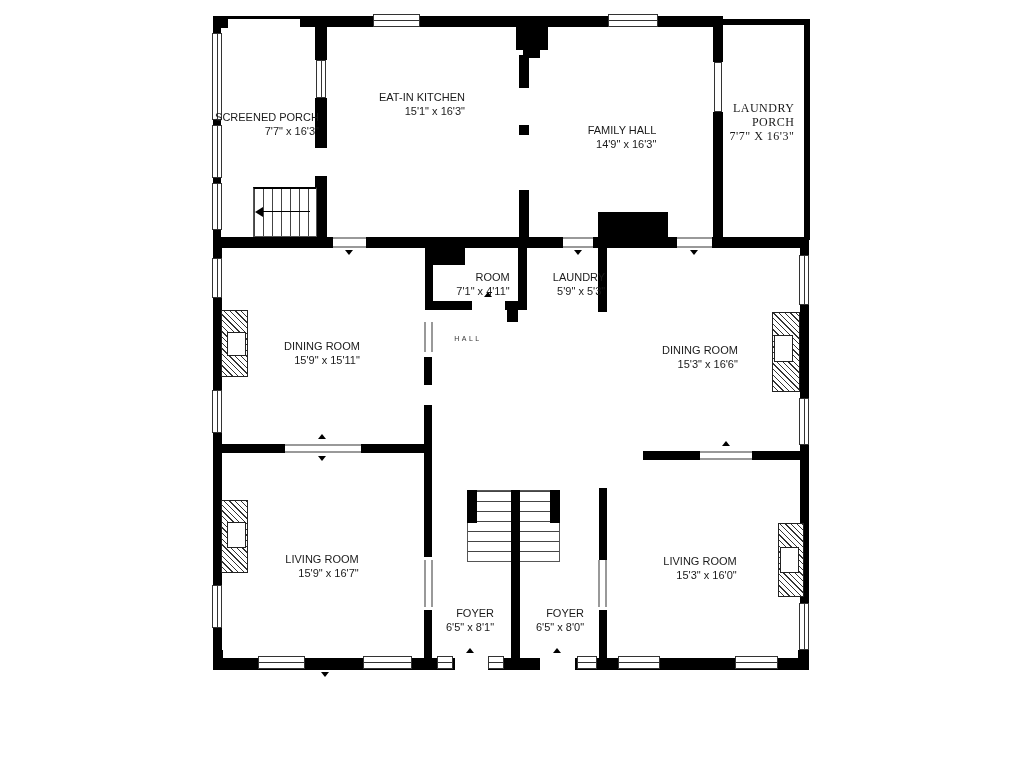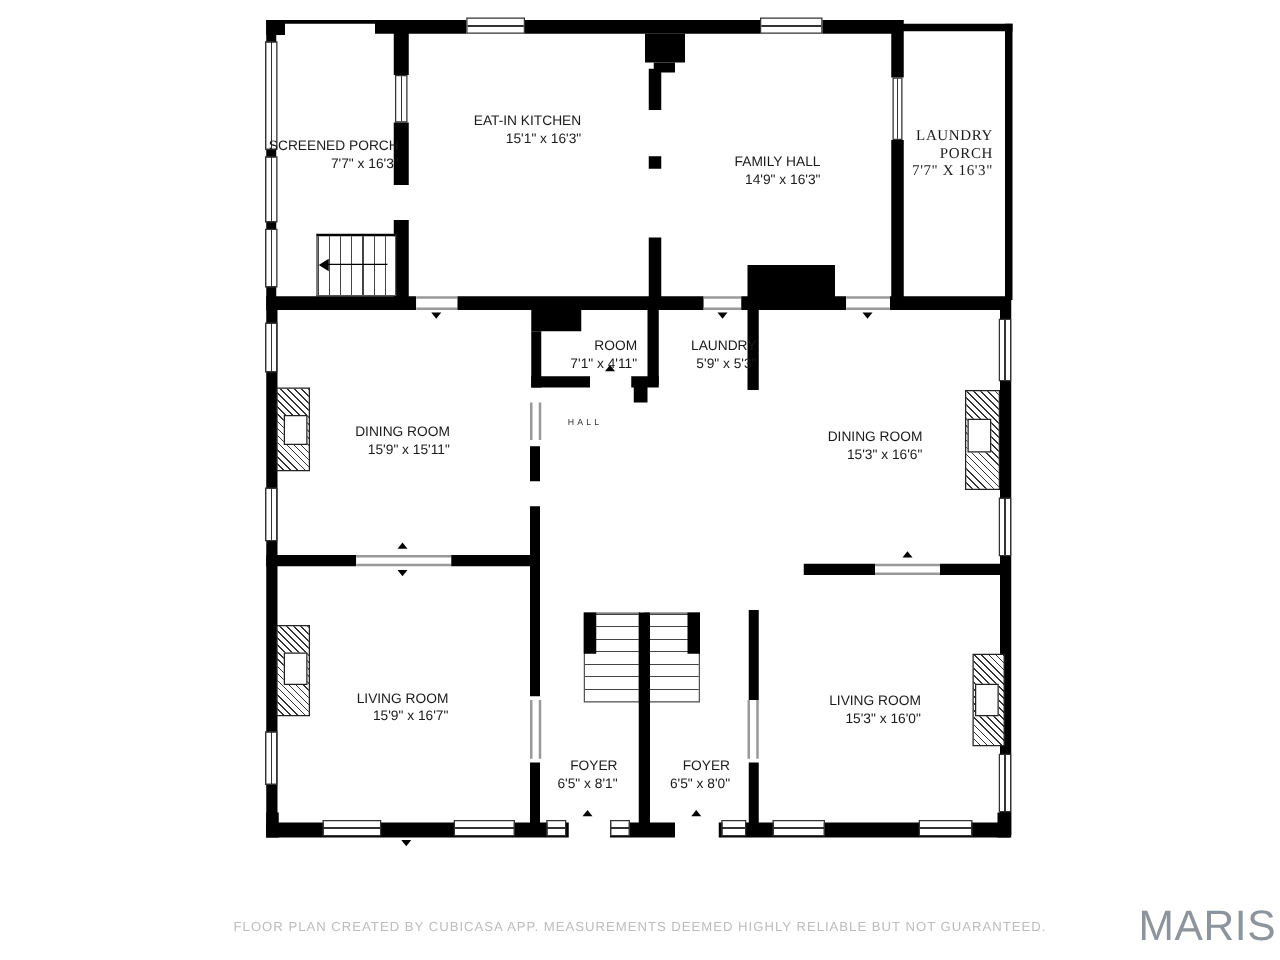--- a/index.html
+++ b/index.html
@@ -197,15 +197,13 @@
   </div>
   <div class="lbl" style="left:470px;top:607px">
     <div>FOYER</div>
     <div>6'5" x 8'1"</div>
   </div>
   <div class="lbl" style="left:560px;top:607px">
     <div>FOYER</div>
     <div>6'5" x 8'0"</div>
   </div>
 
-  <div class="footer">FLOOR PLAN CREATED BY CUBICASA APP. MEASUREMENTS DEEMED HIGHLY RELIABLE BUT NOT GUARANTEED.</div>
-  <div class="mark">MARIS</div>
 </div>
 
 </body></html>

